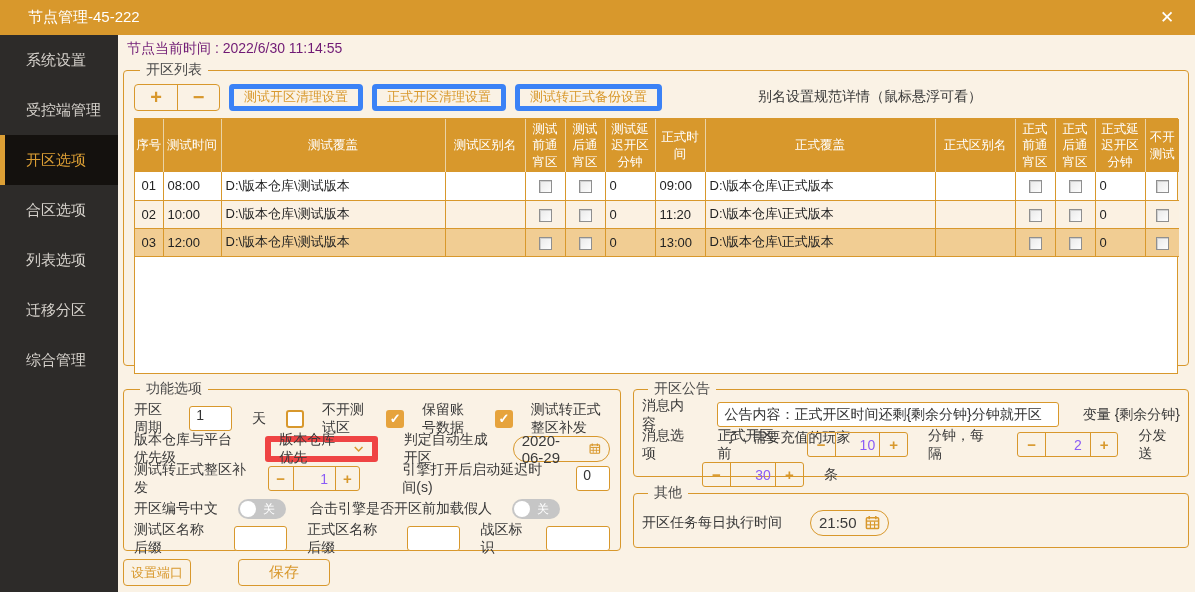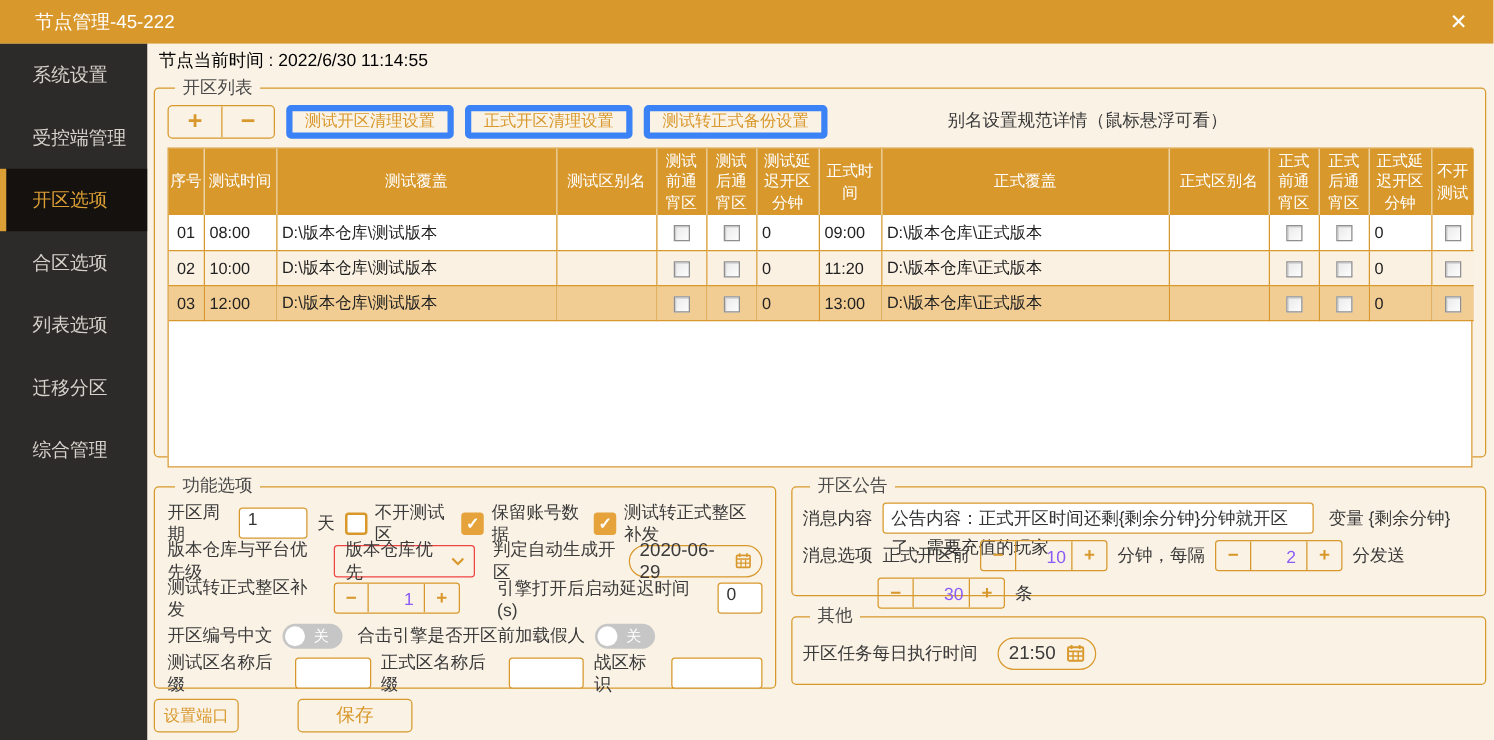--- a/index.html
+++ b/index.html
@@ -12,21 +12,21 @@
   .titlebar .title { color:#FFFFFF; font-size:15px; margin-left:28px; }
   .titlebar .close { margin-left:auto; margin-right:14px; color:#FFFFFF; font-size:17px; width:28px; height:28px; display:flex; align-items:center; justify-content:center; cursor:pointer; }
 
   
   .sidebar { position:absolute; left:0; top:35px; width:118px; height:557px; background:#2D2B29; }
   .side-item { height:50px; display:flex; align-items:center; padding-left:21px; color:#D6D2CC; font-size:15px; cursor:pointer; border-left:5px solid transparent; }
   .side-item.selected { background:#14110E; color:#DC9F35; border-left:5px solid #DC9F35; }
 
   
   .main { position:absolute; left:118px; top:35px; width:1077px; height:557px; background:#FAF2E5; }
-  .cur-time { position:absolute; left:9px; top:5px; font-size:14px; color:#000000; }
+  .cur-time { position:absolute; left:9px; top:5px; font-size:14px; color:#701a75; }
 
   fieldset { position:absolute; border:1px solid #D8982C; border-radius:4px; background:transparent; }
   legend { font-size:14px; color:#4A4A4A; padding:0 6px; margin-left:6px; }
 
   #fs-list  { left:5px;  top:26px;  width:1066px; height:305px; padding:2px 10px 8px; }
   #fs-func  { left:5px;  top:345px; width:498px;  height:171px; padding:4px 10px 6px; }
   #fs-ann   { left:515px; top:345px; width:556px; height:97px;  padding:2px 8px 4px; }
   #fs-other { left:515px; top:449px; width:556px; height:64px;  padding:4px 8px 4px; }
 
   
@@ -43,26 +43,26 @@
   th { background:#D8982C; color:#FFFFFF; font-weight:normal; font-size:12.5px; line-height:1.3; height:53px; text-align:center; border-right:1px solid #EAD3A6; padding:1px; }
   th:last-child { border-right:none; }
   td { height:28px; font-size:13px; color:#222; border-right:1px solid #D8982C; border-bottom:1px solid #D8982C; padding:0 4px; overflow:hidden; white-space:nowrap; }
   td:last-child { border-right:none; }
   td.center { text-align:center; padding:0; }
   tr.alt td { background:#FBF1E2; }
   tr.sel td { background:#F1CD93; }
   .cb3d { display:inline-block; width:13px; height:13px; border:1px solid #8F8F8F; background:linear-gradient(135deg,#E9E9E9,#FDFDFD); box-shadow:inset 1px 1px 0 #CFCFCF; vertical-align:middle; cursor:pointer; }
 
   
-  .frow { display:flex; align-items:center; gap:8px; height:27px; margin-top:3px; font-size:14px; color:#3A3A3A; }
+  .frow { display:flex; align-items:center; gap:20px; height:27px; margin-top:3px; font-size:14px; color:#3A3A3A; }
   .tinput { border:1px solid #D8982C; border-radius:3px; background:#FFFFFF; height:25px; font-size:14px; color:#333; padding:0 6px; font-family:"Liberation Sans",sans-serif; }
   .chk { width:18px; height:18px; border:2px solid #D8982C; border-radius:3px; background:#FFFFFF; display:inline-flex; align-items:center; justify-content:center; cursor:pointer; flex:0 0 auto; }
   .chk.checked { background:#E6A33C; border-color:#E6A33C; color:#FFFFFF; font-size:13px; font-weight:bold; }
   .chk-label { margin-left:-2px; }
-  .select { display:inline-flex; align-items:center; gap:10px; border:1px solid #ef4444; border-radius:3px; height:26px; padding:0 8px; cursor:pointer; }
+  .select { display:inline-flex; align-items:center; gap:10px; border:6px solid #ef4444; border-radius:3px; height:26px; padding:0 8px; cursor:pointer; }
   .datebox { display:inline-flex; align-items:center; gap:8px; border:1px solid #D8982C; border-radius:13px; height:26px; padding:0 8px; background:transparent; cursor:pointer; font-size:15px; }
   .spin { display:inline-flex; border:1px solid #D8982C; border-radius:3px; height:25px; overflow:hidden; }
   .spin .sbtn { width:27px; display:flex; align-items:center; justify-content:center; color:#D8982C; font-weight:900; font-size:15px; cursor:pointer; }
   .spin .sval { width:46px; display:flex; align-items:center; justify-content:center; border-left:1px solid #D8982C; border-right:1px solid #D8982C; font-size:14px; color:#8b5cf6;padding-left:20px; }
   .toggle { position:relative; width:48px; height:20px; border-radius:10px; background:#C6C6C6; cursor:pointer; flex:0 0 auto; }
   .toggle .knob { position:absolute; left:2px; top:2px; width:16px; height:16px; border-radius:50%; background:#FFFFFF; }
   .toggle .tlabel { position:absolute; right:11px; top:2.5px; color:#FFFFFF; font-size:12px; }
 
   
   .ann-input { width:345px; }

